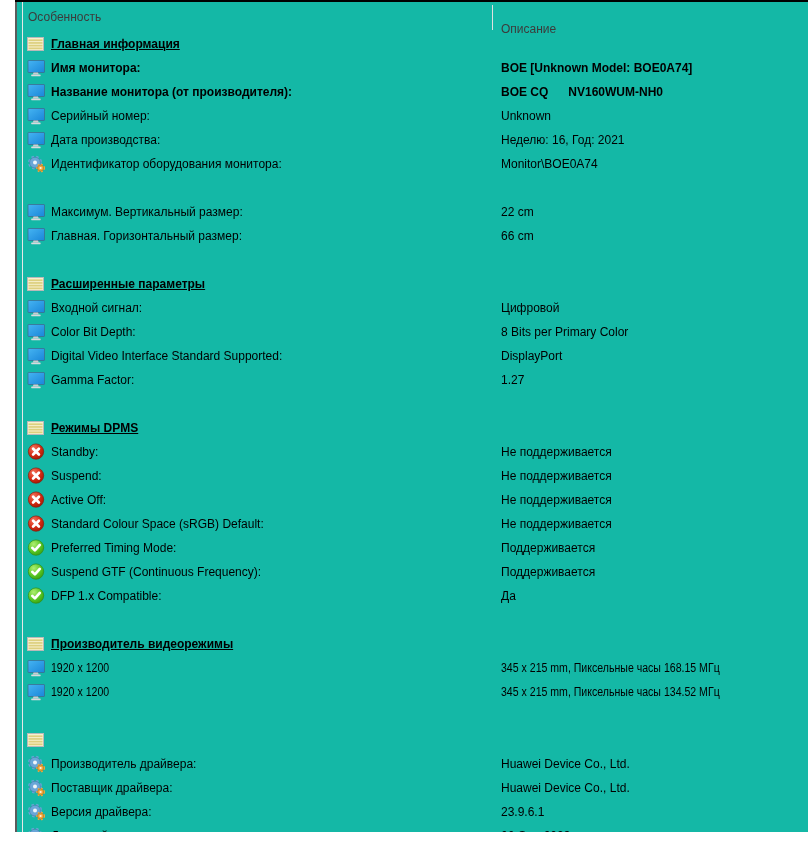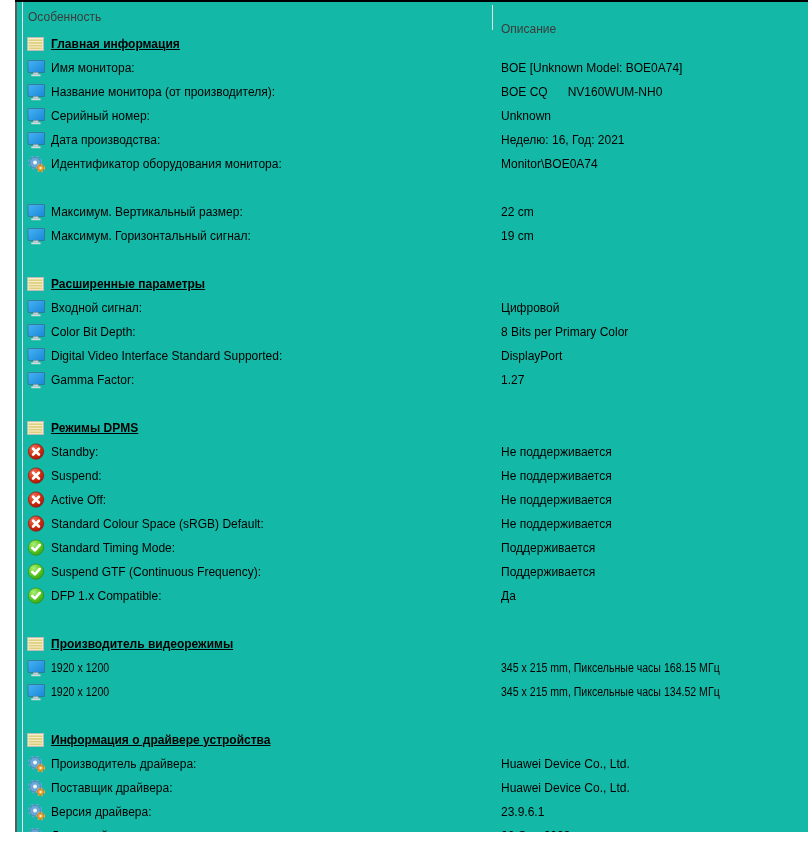--- a/index.html
+++ b/index.html
@@ -15,21 +15,21 @@
   .header .col1{ position:absolute; left:13px; top:0; line-height:30px; }
   .header .col2{ position:absolute; left:486px; top:12px; line-height:30px; }
   .header .divider{ position:absolute; left:477px; top:3px; height:25px; width:1px; background:#e0e0e0; }
 
   .list{ position:relative; font-size:12px; color:#000; }
   .row{ position:relative; height:24px; display:flex; align-items:center; padding-left:12px; }
   .row .icon{ width:20px; height:18px; margin-right:4px; flex:none; display:flex; align-items:center; justify-content:flex-start; }
   .row .icon svg{ display:block; }
   .row .label{ white-space:pre; }
   .row .value{ position:absolute; left:486px; top:0; line-height:24px; white-space:pre; }
-  .row.bold .label, .row.bold .value{ font-weight:400; }
+  .row.bold .label, .row.bold .value{ font-weight:700; }
   .section-row .section-title{ font-weight:700; text-decoration:underline; }
   .row.condensed .label{ transform:scaleX(0.88); transform-origin:0 50%; }
   .row.condensed .value{ transform:scaleX(0.88); transform-origin:0 50%; }
   .spacer{ height:24px; }
 </style>
 </head>
 <body>
 
 <div class="viewport">
   <div class="edge-dark"></div>
@@ -163,22 +163,22 @@
               <linearGradient id="mg" x1="0" y1="0" x2="1" y2="1">
                 <stop offset="0" stop-color="#45b4f2"></stop>
                 <stop offset="1" stop-color="#1a86d9"></stop>
               </linearGradient>
             </defs>
             <rect x="1" y="0.5" width="16.5" height="12" rx="0.6" fill="url(#mg)" stroke="#3f668a" stroke-width="0.7"></rect>
             <path d="M6.5 12.5 L11 12.5 L11.8 14.6 L5.8 14.6 Z" fill="#c9cdd1"></path>
             <rect x="4.2" y="14.6" width="9.4" height="1.6" rx="0.4" fill="#d6dade"></rect>
           </svg>
         </span>
-        <span class="label">Максимум. Горизонтальный сигнал:</span>
-        <span class="value">19 cm</span>
+        <span class="label">Главная. Горизонтальный размер:</span>
+        <span class="value">66 cm</span>
       </div>
       <div class="row spacer"></div>
       <div class="row section-row">
         <span class="icon">
           <svg width="17" height="14" viewBox="0 0 17 14">
             <rect x="0.5" y="0.5" width="16" height="13" fill="#f6f1ce" stroke="#b9b9b9" stroke-width="1"></rect>
             <rect x="1.5" y="2.4" width="14" height="1.7" fill="#ddcf7e"></rect>
             <rect x="1.5" y="5.1" width="14" height="1.7" fill="#ddcf7e"></rect>
             <rect x="1.5" y="7.8" width="14" height="1.7" fill="#ddcf7e"></rect>
             <rect x="1.5" y="10.5" width="14" height="1.7" fill="#ddcf7e"></rect>
@@ -342,21 +342,21 @@
               <radialGradient id="gg" cx="0.35" cy="0.28" r="0.9">
                 <stop offset="0" stop-color="#aeef70"></stop>
                 <stop offset="0.55" stop-color="#55c422"></stop>
                 <stop offset="1" stop-color="#2f9208"></stop>
               </radialGradient>
             </defs>
             <circle cx="9" cy="8.6" r="7.7" fill="url(#gg)" stroke="#2f8a08" stroke-width="0.6"></circle>
             <path d="M5.3 8.9 L7.9 11.4 L12.8 5.9" stroke="#ffffff" stroke-width="2.7" fill="none" stroke-linecap="round" stroke-linejoin="round"></path>
           </svg>
         </span>
-        <span class="label">Standard Timing Mode:</span>
+        <span class="label">Preferred Timing Mode:</span>
         <span class="value">Поддерживается</span>
       </div>
       <div class="row item-row">
         <span class="icon">
           <svg width="18" height="18" viewBox="0 0 18 18">
             <defs>
               <radialGradient id="gg" cx="0.35" cy="0.28" r="0.9">
                 <stop offset="0" stop-color="#aeef70"></stop>
                 <stop offset="0.55" stop-color="#55c422"></stop>
                 <stop offset="1" stop-color="#2f9208"></stop>
@@ -437,21 +437,20 @@
       <div class="row section-row">
         <span class="icon">
           <svg width="17" height="14" viewBox="0 0 17 14">
             <rect x="0.5" y="0.5" width="16" height="13" fill="#f6f1ce" stroke="#b9b9b9" stroke-width="1"></rect>
             <rect x="1.5" y="2.4" width="14" height="1.7" fill="#ddcf7e"></rect>
             <rect x="1.5" y="5.1" width="14" height="1.7" fill="#ddcf7e"></rect>
             <rect x="1.5" y="7.8" width="14" height="1.7" fill="#ddcf7e"></rect>
             <rect x="1.5" y="10.5" width="14" height="1.7" fill="#ddcf7e"></rect>
           </svg>
         </span>
-        <span class="section-title">Информация о драйвере устройства</span>
       </div>
       <div class="row item-row">
         <span class="icon">
           <svg width="20" height="18" viewBox="0 0 20 18">
             <circle cx="8" cy="7.6" r="5.4" fill="#6aa6d8"></circle>
             <circle cx="8" cy="7.6" r="6" fill="none" stroke="#6aa6d8" stroke-width="2" stroke-dasharray="2.4 2.4"></circle>
             <circle cx="8" cy="7.6" r="5.4" fill="none" stroke="#4a7fae" stroke-width="0.7"></circle>
             <circle cx="8" cy="7.6" r="2" fill="#eef4f9"></circle>
             <circle cx="13.6" cy="13" r="3" fill="#f2a83c"></circle>
             <circle cx="13.6" cy="13" r="3.6" fill="none" stroke="#f2a83c" stroke-width="1.6" stroke-dasharray="1.7 1.7"></circle>

